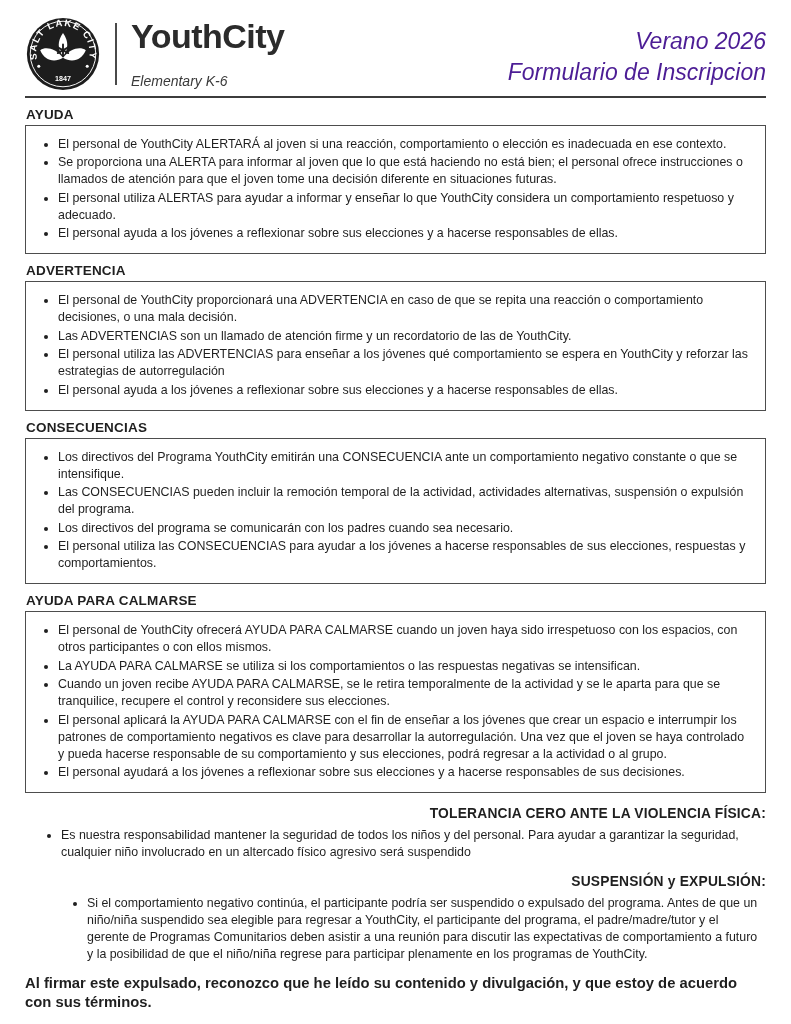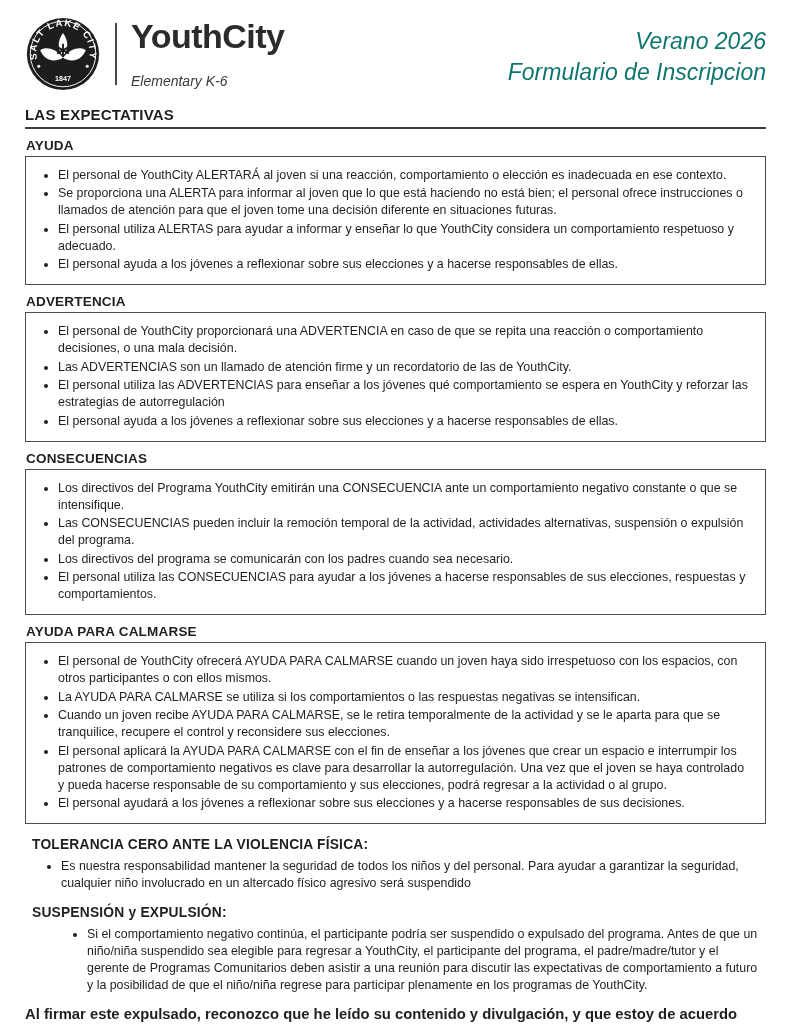--- a/index.html
+++ b/index.html
@@ -11,34 +11,34 @@
   .page{padding:16px 25px 0 25px;box-sizing:border-box;}
 
   
   .header{display:flex;align-items:flex-start;justify-content:space-between;}
   .logo-group{display:flex;align-items:center;gap:14px;}
   .seal{width:76px;height:76px;flex:0 0 auto;}
   .logo-divider{width:2px;height:62px;background:#4a4a4a;}
   .brand{display:flex;flex-direction:column;justify-content:center;}
   .brand-name{font-size:34px;font-weight:700;color:#2b2b2b;letter-spacing:-0.5px;line-height:1.05;text-align:center;}
   .brand-sub{font-size:14px;font-style:italic;color:#3a3a3a;margin-top:18px;}
-  .doc-title{text-align:right;font-style:italic;font-size:23px;color:#0f766e;line-height:1.35;margin-top:10px;}
+  .doc-title{text-align:right;font-style:italic;font-size:23px;color:#4c1d95;line-height:1.35;margin-top:10px;}
 
   
   .page-heading{font-size:15px;font-weight:700;margin-top:14px;letter-spacing:0.2px;}
   .heading-rule{height:0;border-bottom:2px solid #3c3c3c;margin-top:4px;}
 
   
   .section-title{font-size:13.5px;font-weight:700;margin:9px 0 3px 1px;letter-spacing:0.2px;}
   .box{border:1.3px solid #4d4d4d;padding:4px 10px 5px 2px;}
   ul{margin:6px;padding-left:24px;list-style:disc;}
   li{font-size:12.4px;line-height:1.37;margin:1.5px 0;color:#1f1f1f;}
 
   
-  .policy-title{font-size:13.8px;font-weight:700;margin:13px 0 3px 7px;letter-spacing:0.2px;}
+  .policy-title{font-size:13.8px;font-weight:700;margin:13px 0 3px 7px;letter-spacing:0.2px;text-align:right;}
   .policy-tolerancia ul{padding-left:30px;}
   .policy-suspension ul{padding-left:56px;}
 
   
   .ack{font-size:14.8px;font-weight:700;margin-top:11px;line-height:1.3;}
 
   
   .sig-row{display:flex;align-items:flex-end;margin-top:18px;}
   .sig-label{font-size:14.5px;font-weight:700;white-space:nowrap;}
   .sig-line{border-bottom:1.6px solid #3a3a3a;height:18px;}
@@ -80,21 +80,20 @@
         <div class="brand-name">YouthCity</div>
         <div class="brand-sub">Elementary K-6</div>
       </div>
     </div>
     <div class="doc-title">
       <div>Verano 2026</div>
       <div>Formulario de Inscripcion</div>
     </div>
   </div>
 
-  <div class="page-heading">LAS EXPECTATIVAS</div>
   <div class="heading-rule"></div>
 
   <div>
     <div class="section-title">AYUDA</div>
     <div class="box">
       <ul>
         <li>El personal de YouthCity ALERTARÁ al joven si una reacción, comportamiento o elección es inadecuada en ese contexto.</li>
         <li>Se proporciona una ALERTA para informar al joven que lo que está haciendo no está bien; el personal ofrece instrucciones o llamados de atención para que el joven tome una decisión diferente en situaciones futuras.</li>
         <li>El personal utiliza ALERTAS para ayudar a informar y enseñar lo que YouthCity considera un comportamiento respetuoso y adecuado.</li>
         <li>El personal ayuda a los jóvenes a reflexionar sobre sus elecciones y a hacerse responsables de ellas.</li>

